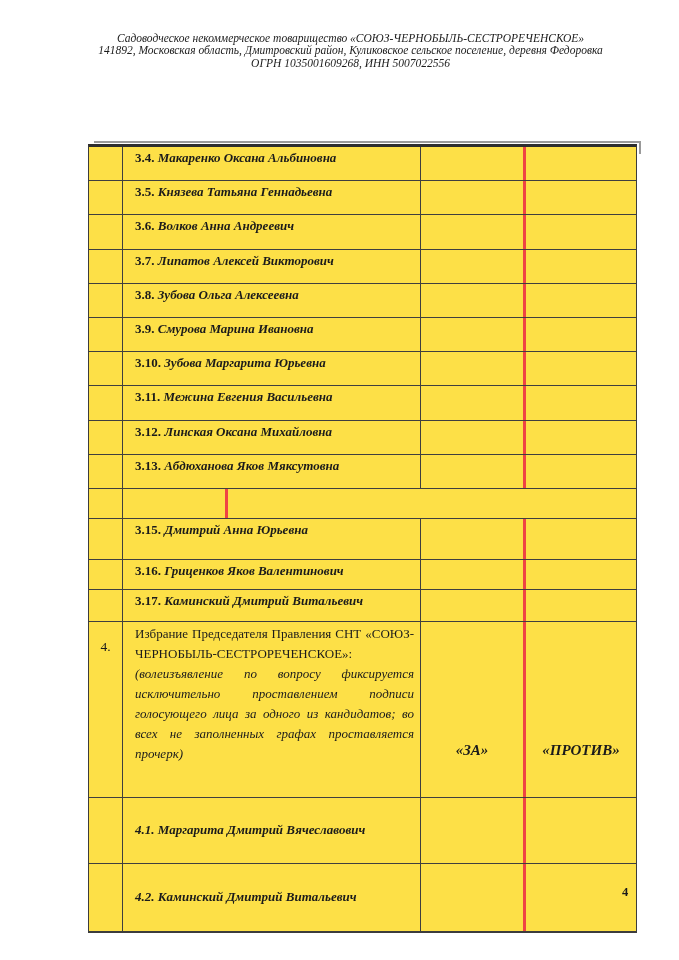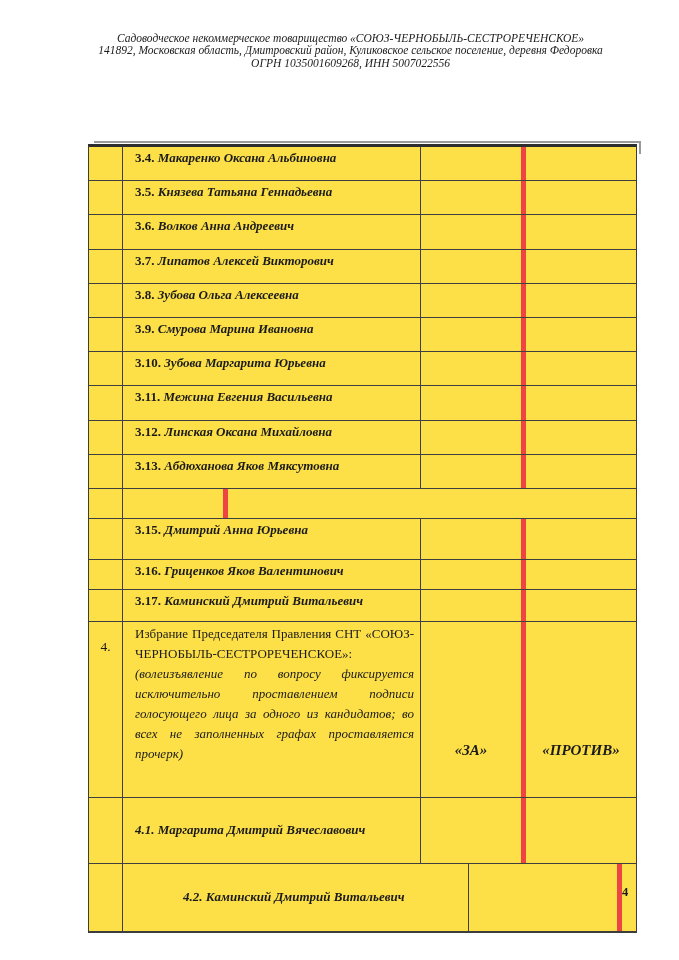--- a/index.html
+++ b/index.html
@@ -34,35 +34,35 @@
   
   .vote-table::before{
     content:"";position:absolute;top:-6px;left:5px;right:-5px;height:2px;
     background:#9a9a9a;
   }
   .vote-table::after{
     content:"";position:absolute;top:-6px;right:-5px;width:2px;height:13px;
     background:#9a9a9a;
   }
   .row{display:flex;border-bottom:1px solid #3f3f3f;}
-  .row:last-child{border-bottom:none;gap:48px;}
+  .row:last-child{border-bottom:none;}
   .c{box-sizing:border-box;}
   .c-num{
     width:34px;flex:0 0 34px;
     border-right:1px solid #3f3f3f;
     font-size:13.5px;text-align:center;
   }
   .c-name{
     width:298px;flex:0 0 298px;
     border-right:1px solid #3f3f3f;
     padding:3px 8px 0 12px;
     font-weight:bold;font-style:italic;
     font-size:13px;line-height:1.25;
   }
-  .c-vote{width:105px;flex:0 0 105px;border-right:5px solid #ef4444;}
+  .c-vote{width:105px;flex:0 0 105px;border-right:3px solid #ef4444;}
   .c-vote-last{flex:1 1 auto;}
   .num-upright{font-style:normal;}
   
   .h33{height:33.2px;}
   .h29{height:29px;}
   .h40{height:40px;}
   .h31{height:31px;}
   .h175{height:175px;}
   .h65{height:65px;}
   .h67{height:67px;}

